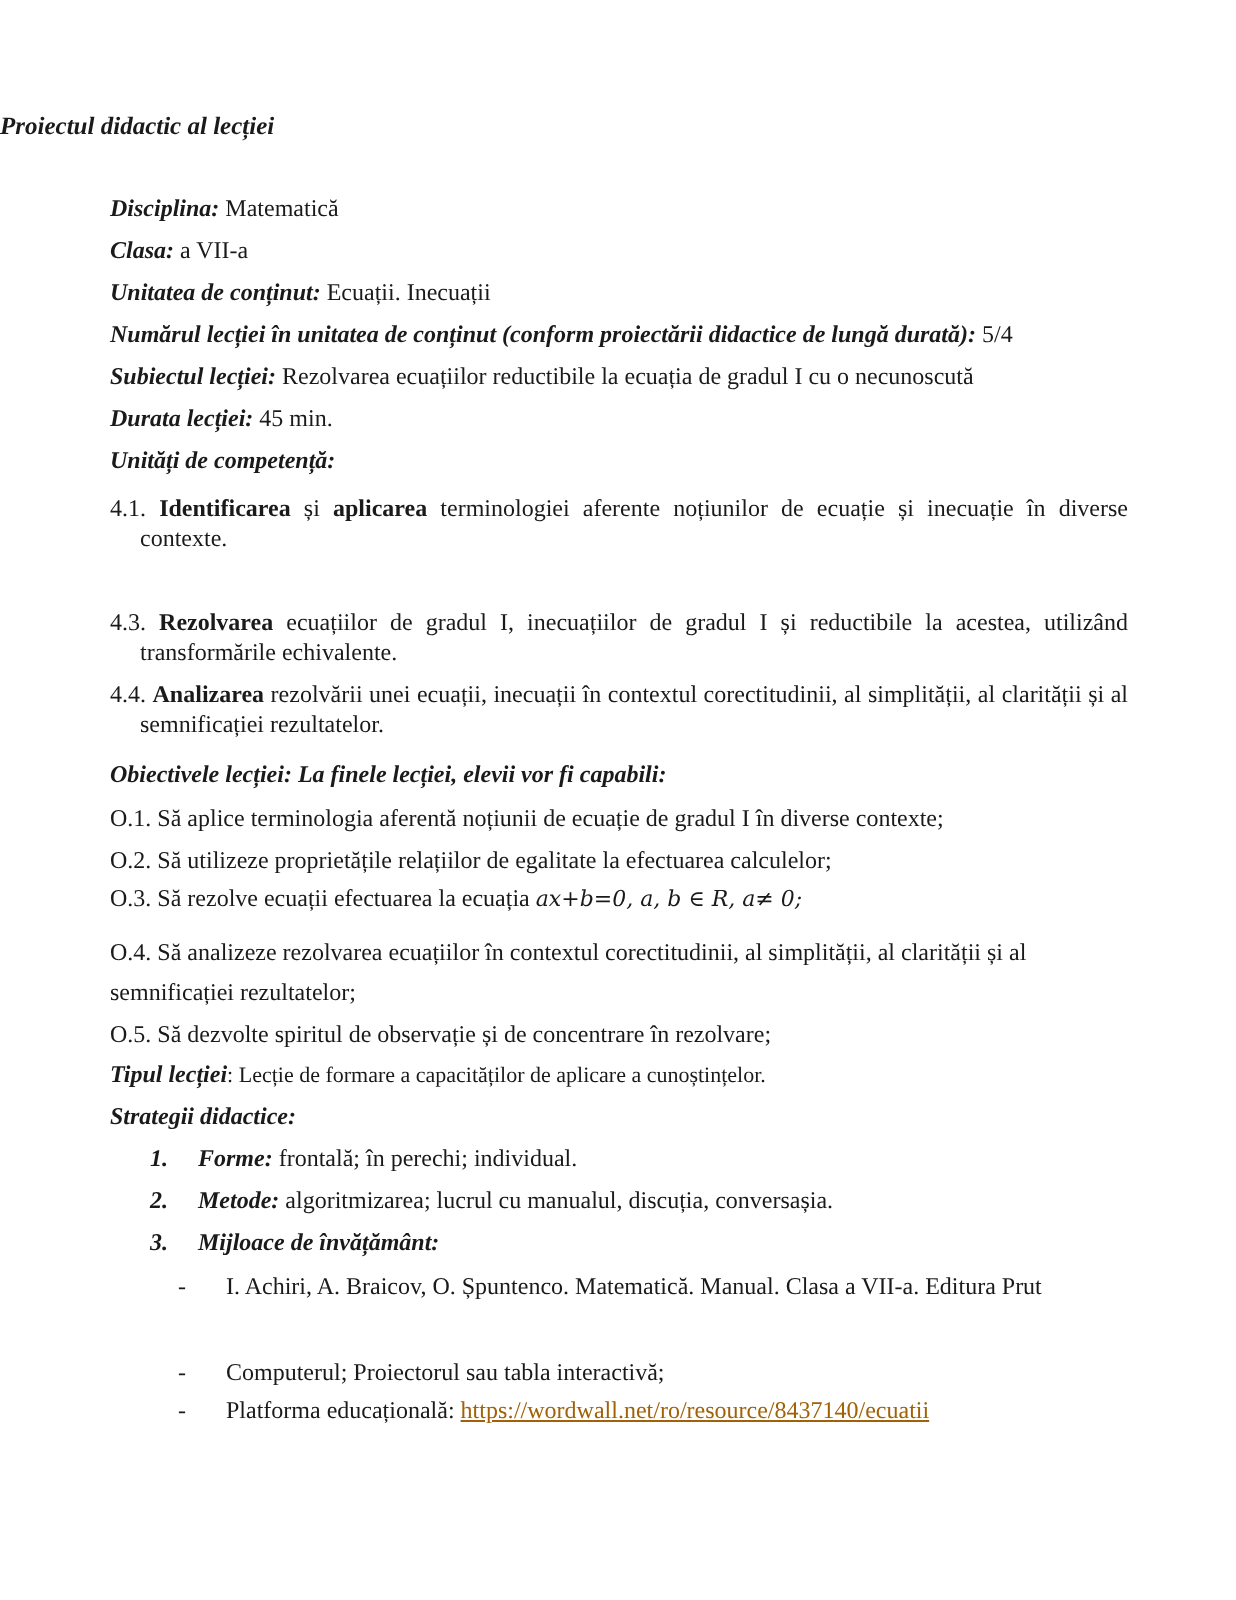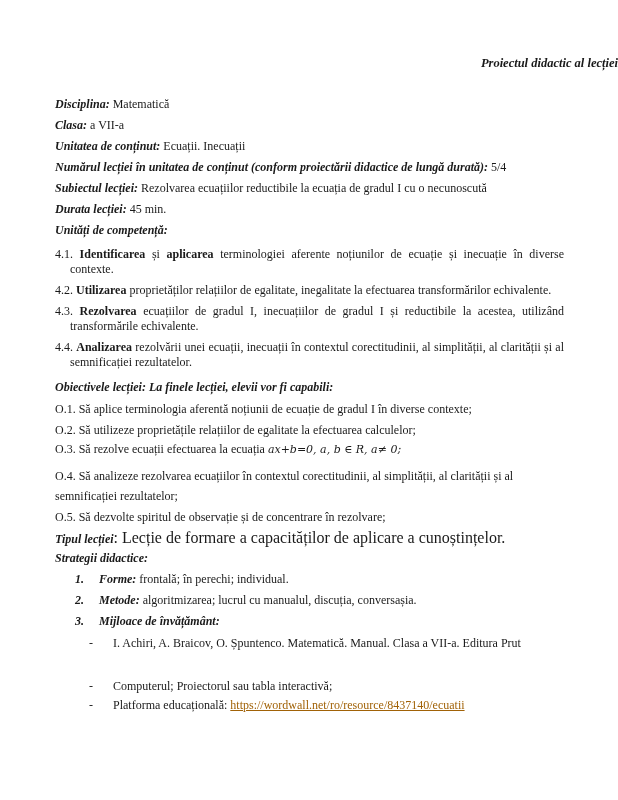--- a/index.html
+++ b/index.html
@@ -1,26 +1,26 @@
 <!DOCTYPE html>
 <html><head>
 <meta charset="utf-8">
 <style>
   html, body { margin: 0; padding: 0; background: #ffffff; }
   body { width: 618px; height: 800px; overflow: hidden; position: relative;
          font-family: "Liberation Serif", "DejaVu Serif", serif; color: #1a1a1a; font-size: 12px; }
   .page { position: absolute; left: 0; top: 0; width: 618px; height: 800px; }
   .line { position: absolute; left: 55px; right: 54px; white-space: nowrap; line-height: 15px; }
-  .title { position: absolute; top: 56px; left: 0; width: 618px; text-align: right;
+  .title { position: absolute; top: 56px; left: 0; width: 618px; text-align: left;
            font-weight: bold; font-style: italic; font-size: 12.5px; }
   .bi { font-weight: bold; font-style: italic; }
   .b { font-weight: bold; }
   .hang { padding-left: 15px; text-indent: -15px; white-space: normal; text-align: justify; line-height: 15px; }
   .math { font-family: "DejaVu Serif", serif; font-style: italic; font-size: 11px; }
-  .small { font-size: 16px; }
+  .small { font-size: 11px; }
   .num { display: inline-block; width: 24px; font-weight: bold; font-style: italic; }
   .dash { display: inline-block; width: 24px; }
   .link { color: #a16207; text-decoration: underline; }
 </style>
 </head>
 <body>
 
 <div class="page">
 
   <div class="title">Proiectul didactic al lecției</div>
@@ -41,23 +41,20 @@
     <span class="bi">Subiectul lecției:</span><span>  Rezolvarea ecuațiilor reductibile la ecuația de gradul I cu o necunoscută</span>
   </div>
   <div class="line" style="top:202px">
     <span class="bi">Durata lecției:</span><span> 45 min.</span>
   </div>
 
   <div class="line bi" style="top:223px">Unități de competență:</div>
 
   <div class="line hang" style="top:247px">
     <span>4.1. </span><span class="b">Identificarea</span><span> și </span><span class="b">aplicarea</span><span> terminologiei aferente noțiunilor de ecuație și inecuație în diverse contexte.</span>
-  </div>
-  <div class="line" style="top:283px">
-    <span>4.2. </span><span class="b">Utilizarea</span><span> proprietăților relațiilor de egalitate, inegalitate la efectuarea  transformărilor echivalente.</span>
   </div>
   <div class="line hang" style="top:304px">
     <span>4.3. </span><span class="b">Rezolvarea</span><span> ecuațiilor de gradul I, inecuațiilor  de gradul I și reductibile la acestea, utilizând transformările echivalente.</span>
   </div>
   <div class="line hang" style="top:340px">
     <span>4.4. </span><span class="b">Analizarea</span><span> rezolvării unei ecuații, inecuații în contextul corectitudinii, al simplității, al clarității și al semnificației rezultatelor.</span>
   </div>
 
   <div class="line bi" style="top:380px">Obiectivele lecției: La finele lecției, elevii vor fi capabili:</div>
   <div class="line" style="top:402px">O.1. Să aplice terminologia aferentă noțiunii de ecuație de gradul I în diverse contexte;</div>

